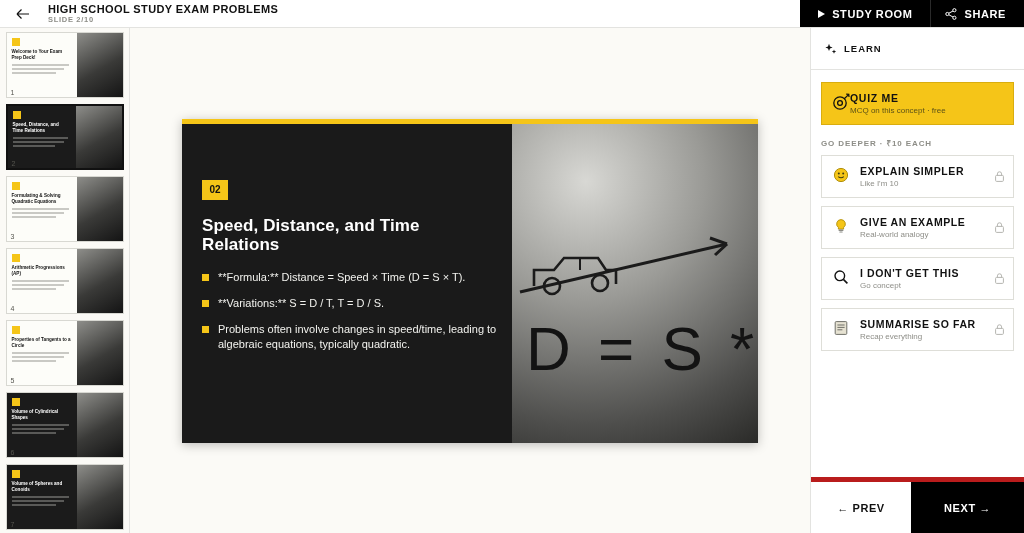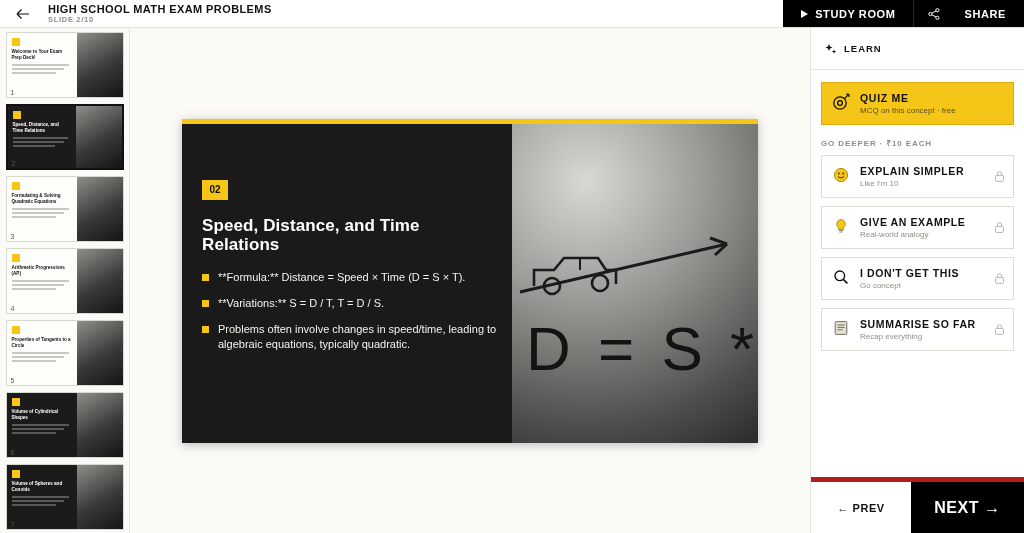--- a/index.html
+++ b/index.html
@@ -45,21 +45,21 @@
   }
   .study-room {
     background: #000; color: #fff;
     display: flex; align-items: center; gap: 7px;
     padding: 0 18px;
     font-size: 11px; font-weight: bold; letter-spacing: 0.6px;
     cursor: pointer;
   }
   .share-btn {
     background: #000; color: #fff;
-    display: flex; align-items: center; gap: 24px;
+    display: flex; align-items: center; gap: 7px;
     padding: 0 18px 0 14px;
     font-size: 11px; font-weight: bold; letter-spacing: 0.6px;
     cursor: pointer;
     border-left: 1px solid #2a2a2a;
   }
   .play-tri {
     width: 0; height: 0;
     border-left: 7px solid #fff;
     border-top: 4.5px solid transparent;
     border-bottom: 4.5px solid transparent;
@@ -176,21 +176,21 @@
   }
   .learn-head {
     height: 42px; display: flex; align-items: center; gap: 7px;
     padding: 0 14px;
     border-bottom: 1px solid #e3e3e0;
     font-size: 9.5px; font-weight: bold; letter-spacing: 1px; color: #111;
   }
   .panel-body { flex: 1; padding: 12px 10px; overflow: hidden; }
   .quiz-card {
     background: #f5c518; border: 1px solid #d9ad0f;
-    display: flex; align-items: center; gap: 10px;
+    display: flex; align-items: center; 
     padding: 9px 10px; margin-bottom: 12px;
     cursor: pointer;
   }
   .quiz-title { font-size: 10.5px; font-weight: bold; letter-spacing: .7px; color: #111; }
   .quiz-sub { font-size: 8px; color: #5c5218; margin-top: 2px; }
   .deeper-label {
     font-size: 8px; font-weight: bold; letter-spacing: .9px;
     color: #8e8e88; margin-bottom: 7px;
   }
   .opt {
@@ -212,37 +212,37 @@
   }
   .prev-btn {
     flex: 0 0 100px; background: #fff; color: #111;
     display: flex; align-items: center; justify-content: center;
     font-size: 11px; font-weight: bold; letter-spacing: .6px;
     cursor: pointer;
   }
   .next-btn {
     flex: 1; background: #000; color: #fff;
     display: flex; align-items: center; justify-content: center;
-    font-size: 16px; font-weight: bold; letter-spacing: .6px;
+    font-size: 11px; font-weight: bold; letter-spacing: .6px;
     cursor: pointer;
   }
 </style>
 </head>
 <body>
 
 <div class="app">
 
   <div class="topbar">
     <div class="back-btn">
       <svg width="14" height="12" viewBox="0 0 14 12">
         <path d="M13 6H1M1 6l4.5-4.5M1 6l4.5 4.5" stroke="#111" stroke-width="1.2" fill="none"></path>
       </svg>
     </div>
     <div class="title-block">
-      <div class="deck-title">HIGH SCHOOL MATH EXAM PROBLEMS</div>
+      <div class="deck-title">HIGH SCHOOL STUDY EXAM PROBLEMS</div>
       <div class="slide-counter">SLIDE 2/10</div>
     </div>
     <div class="study-room">
       <span class="play-tri"></span>
       <span>STUDY ROOM</span>
     </div>
     <div class="share-btn">
       <svg width="12" height="12" viewBox="0 0 12 12">
         <circle cx="9.4" cy="2.2" r="1.6" stroke="#fff" stroke-width="1" fill="none"></circle>
         <circle cx="2.4" cy="6" r="1.6" stroke="#fff" stroke-width="1" fill="none"></circle>

